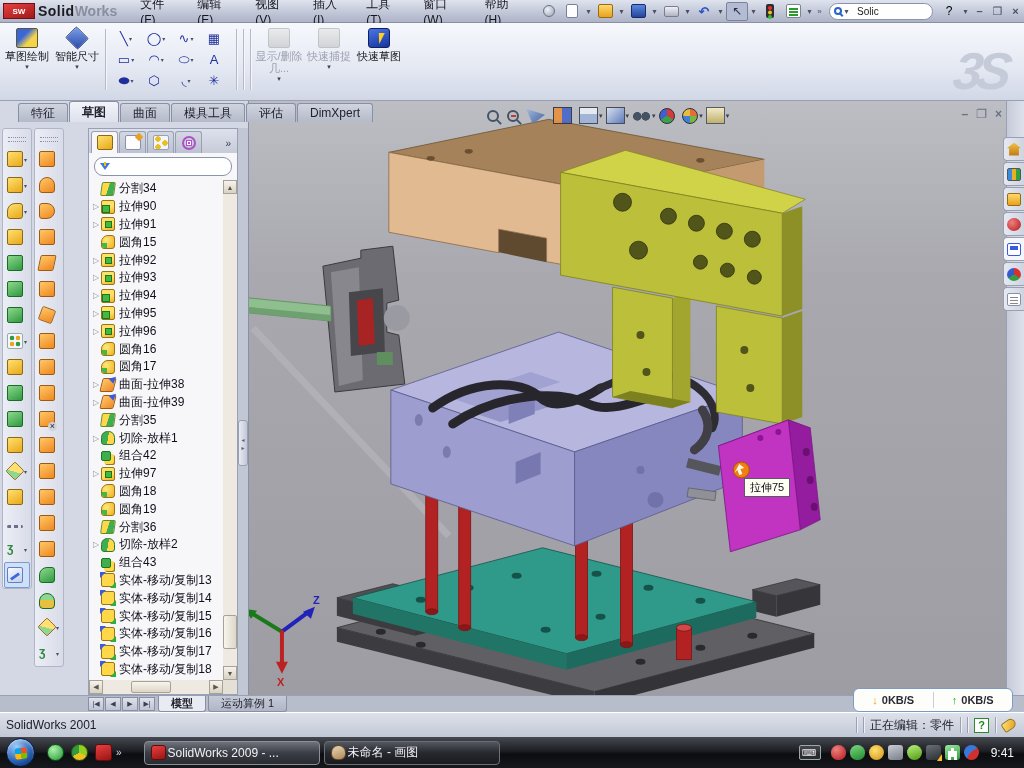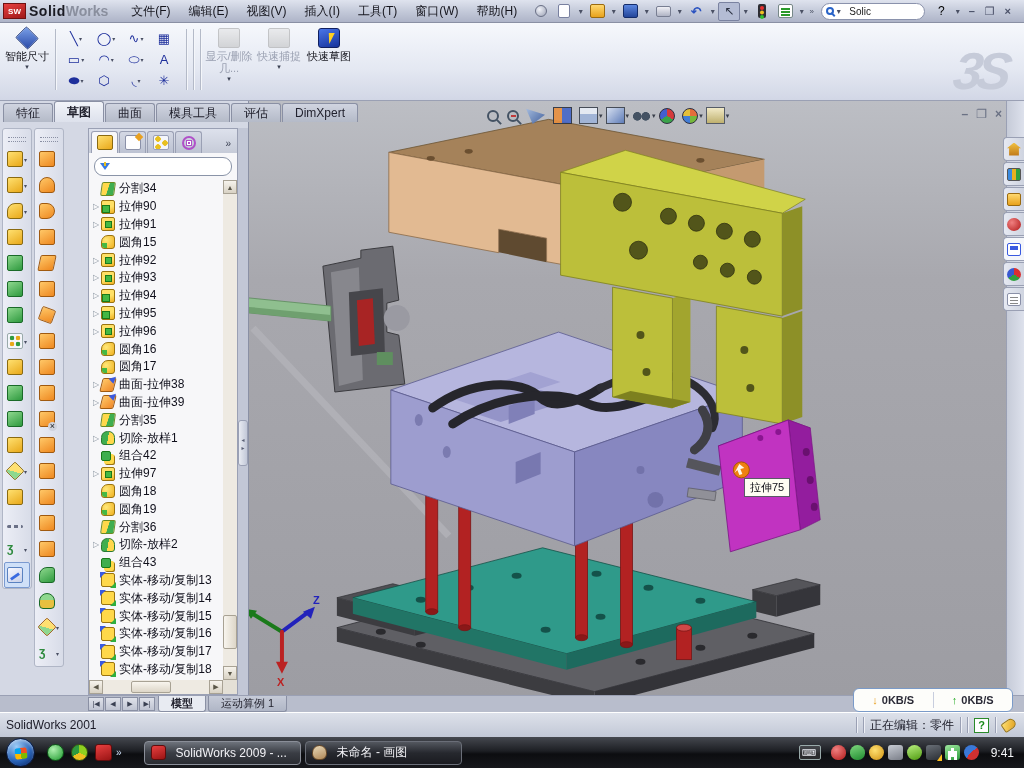--- a/index.html
+++ b/index.html
@@ -4,21 +4,21 @@
 <style>
   html,body{margin:0;padding:0;width:1024px;height:768px;overflow:hidden;
     font-family:"Liberation Sans","DejaVu Sans",sans-serif;font-size:12px;
     -webkit-font-smoothing:antialiased;}
   *{box-sizing:border-box;}
 
   
   #titlebar{position:absolute;left:0;top:0;width:1024px;height:23px;
     background:linear-gradient(180deg,#dfe3ee 0%,#c2c8d8 55%,#aeb4c8 100%);
     display:flex;align-items:center;border-bottom:1px solid #8a90a4;}
-  .logo-badge{width:23px;height:16px;margin:0 3px 0 3px;background:linear-gradient(160deg,#e84040,#a01818);
+  .logo-badge{width:32px;height:16px;margin:0 3px 0 3px;background:linear-gradient(160deg,#e84040,#a01818);
     border:1px solid #701010;border-radius:0;color:#fff;font-size:8px;font-weight:bold;
     display:flex;align-items:center;justify-content:center;}
   .logo-solid{font-weight:bold;color:#1a1a22;font-size:14px;letter-spacing:.5px;}
   .logo-works{font-weight:bold;color:#8a8f9e;font-size:14px;}
   #menubar{display:flex;margin-left:14px;height:100%;align-items:center;}
   .menu-item{padding:0 9px;color:#15151d;font-size:12px;height:100%;display:flex;align-items:center;cursor:default;}
   #quickbar{display:flex;align-items:center;margin-left:4px;gap:1px;}
   .qb{width:22px;height:19px;display:flex;align-items:center;justify-content:center;border-radius:2px;}
   .qcaret{font-size:8px;color:#4a5064;width:9px;text-align:center;}
   .i16{width:15px;height:14px;display:inline-block;position:relative;border-radius:2px;}
@@ -74,21 +74,21 @@
   .si-pattern{background:radial-gradient(circle at 3px 3px,#9aa0ae 2px,transparent 2.5px),
     radial-gradient(circle at 8px 3px,#9aa0ae 2px,transparent 2.5px),
     radial-gradient(circle at 3px 8px,#9aa0ae 2px,transparent 2.5px),
     radial-gradient(circle at 8px 8px,#9aa0ae 2px,transparent 2.5px),
     radial-gradient(circle at 13px 8px,#9aa0ae 2px,transparent 2.5px);}
   .si-move{border:1px dashed #9aa0ae;background:#d8dce6;}
   #watermark{position:absolute;right:18px;top:18px;font-size:52px;font-style:italic;font-weight:bold;
     color:#c6cbd9;letter-spacing:-6px;transform:skewX(-8deg);}
 
   
-  #tabs-row{position:absolute;left:0;top:101px;width:380px;height:21px;display:flex;align-items:flex-end;padding-left:3px;z-index:6;}
+  #tabs-row{position:absolute;left:0;top:101px;width:380px;height:21px;display:flex;align-items:flex-end;padding-left:18px;z-index:6;}
   .rtab{height:19px;padding:0 12px;display:flex;align-items:center;font-size:12px;color:#22222e;
     background:linear-gradient(180deg,#d0d4e0,#b4bac8);border:1px solid #8a90a4;border-bottom:none;
     border-radius:3px 3px 0 0;margin-right:1px;}
   .rtab.active{background:linear-gradient(180deg,#f2f4f9,#dde1ec);height:21px;font-weight:bold;text-align:center;}
 
   
   #main{position:absolute;left:0;top:101px;width:1024px;height:594px;background:#d4d8e4;}
 
   
   .vtoolbar{position:absolute;top:27px;width:30px;background:linear-gradient(90deg,#eceef6,#d8dce8);
@@ -257,21 +257,21 @@
     transform:rotate(-6deg);
     background:conic-gradient(#f25022 0 25%,#7fba00 0 50%,#ffb900 0 75%,#00a4ef 0);}
   #quicklaunch{display:flex;align-items:center;gap:7px;margin-left:12px;}
   .ql{width:17px;height:17px;display:inline-block;border-radius:3px;}
   .q-msn{border-radius:50%;background:radial-gradient(circle at 35% 30%,#aef0ae,#1f9a2f);border:1px solid #0c5a18;}
   .q-ball{border-radius:50%;background:conic-gradient(#8fd020 0 120deg,#f0c020 0 240deg,#2f9a3f 0);border:1px solid #3a5a10;}
   .q-sw{background:linear-gradient(160deg,#e84040,#9a1414);border:1px solid #600c0c;}
   .q-paint{background:linear-gradient(160deg,#e8d8b8,#b08858);border-radius:50% 50% 40% 40%;border:1px solid #6a4a28;}
   #ql-overflow{color:#cfe0f8;font-size:10px;margin-left:4px;}
   #task-buttons{display:flex;gap:4px;margin-left:22px;}
-  .twin{width:157px;height:24px;border-radius:4px;display:flex;align-items:center;gap:10px;padding:0 6px;
+  .twin{width:176px;height:24px;border-radius:4px;display:flex;align-items:center;gap:2px;padding:0 6px;
     background:linear-gradient(180deg,#53575f,#26282e 50%,#1a1b20);border:1px solid #6a6e78;color:#f2f2f6;font-size:12px;
     overflow:hidden;white-space:nowrap;}
   .twin.active{background:linear-gradient(180deg,#6e737c,#3a3d44 50%,#2a2c32);border-color:#8a8e98;}
   .twin .ql{flex:none;width:15px;height:15px;}
   .twin-label{overflow:hidden;text-overflow:ellipsis;}
   #tray{margin-left:auto;display:flex;align-items:center;gap:4px;}
   #ime-badge{color:#e8eaf0;font-size:10px;width:22px;height:15px;border:1px solid #9aa;border-radius:2px;
     display:flex;align-items:center;justify-content:center;background:rgba(255,255,255,.12);letter-spacing:1px;}
   .tri{width:15px;height:15px;border-radius:3px;display:inline-block;}
   .tr-red{background:radial-gradient(circle at 35% 30%,#f08080,#b01818);border-radius:50% 50% 45% 45%;}
@@ -349,20 +349,25 @@
     <span class="qcaret">▾</span>
     <span class="win-ctl">–</span>
     <span class="win-ctl">❐</span>
     <span class="win-ctl">×</span>
   </div>
 </div>
 
 <div id="commandbar">
   <div style="display:flex">
 
+      <div class="cbtn">
+        <span class="cic cb-sketch"></span>
+        <span class="clb">草图绘制</span>
+        <span class="ccaret">▾</span>
+      </div>
 
       <div class="cbtn">
         <span class="cic cb-dim"></span>
         <span class="clb">智能尺寸</span>
         <span class="ccaret">▾</span>
       </div>
     </div>
   <div class="vsep"></div>
   <div id="entity-grid">
 

